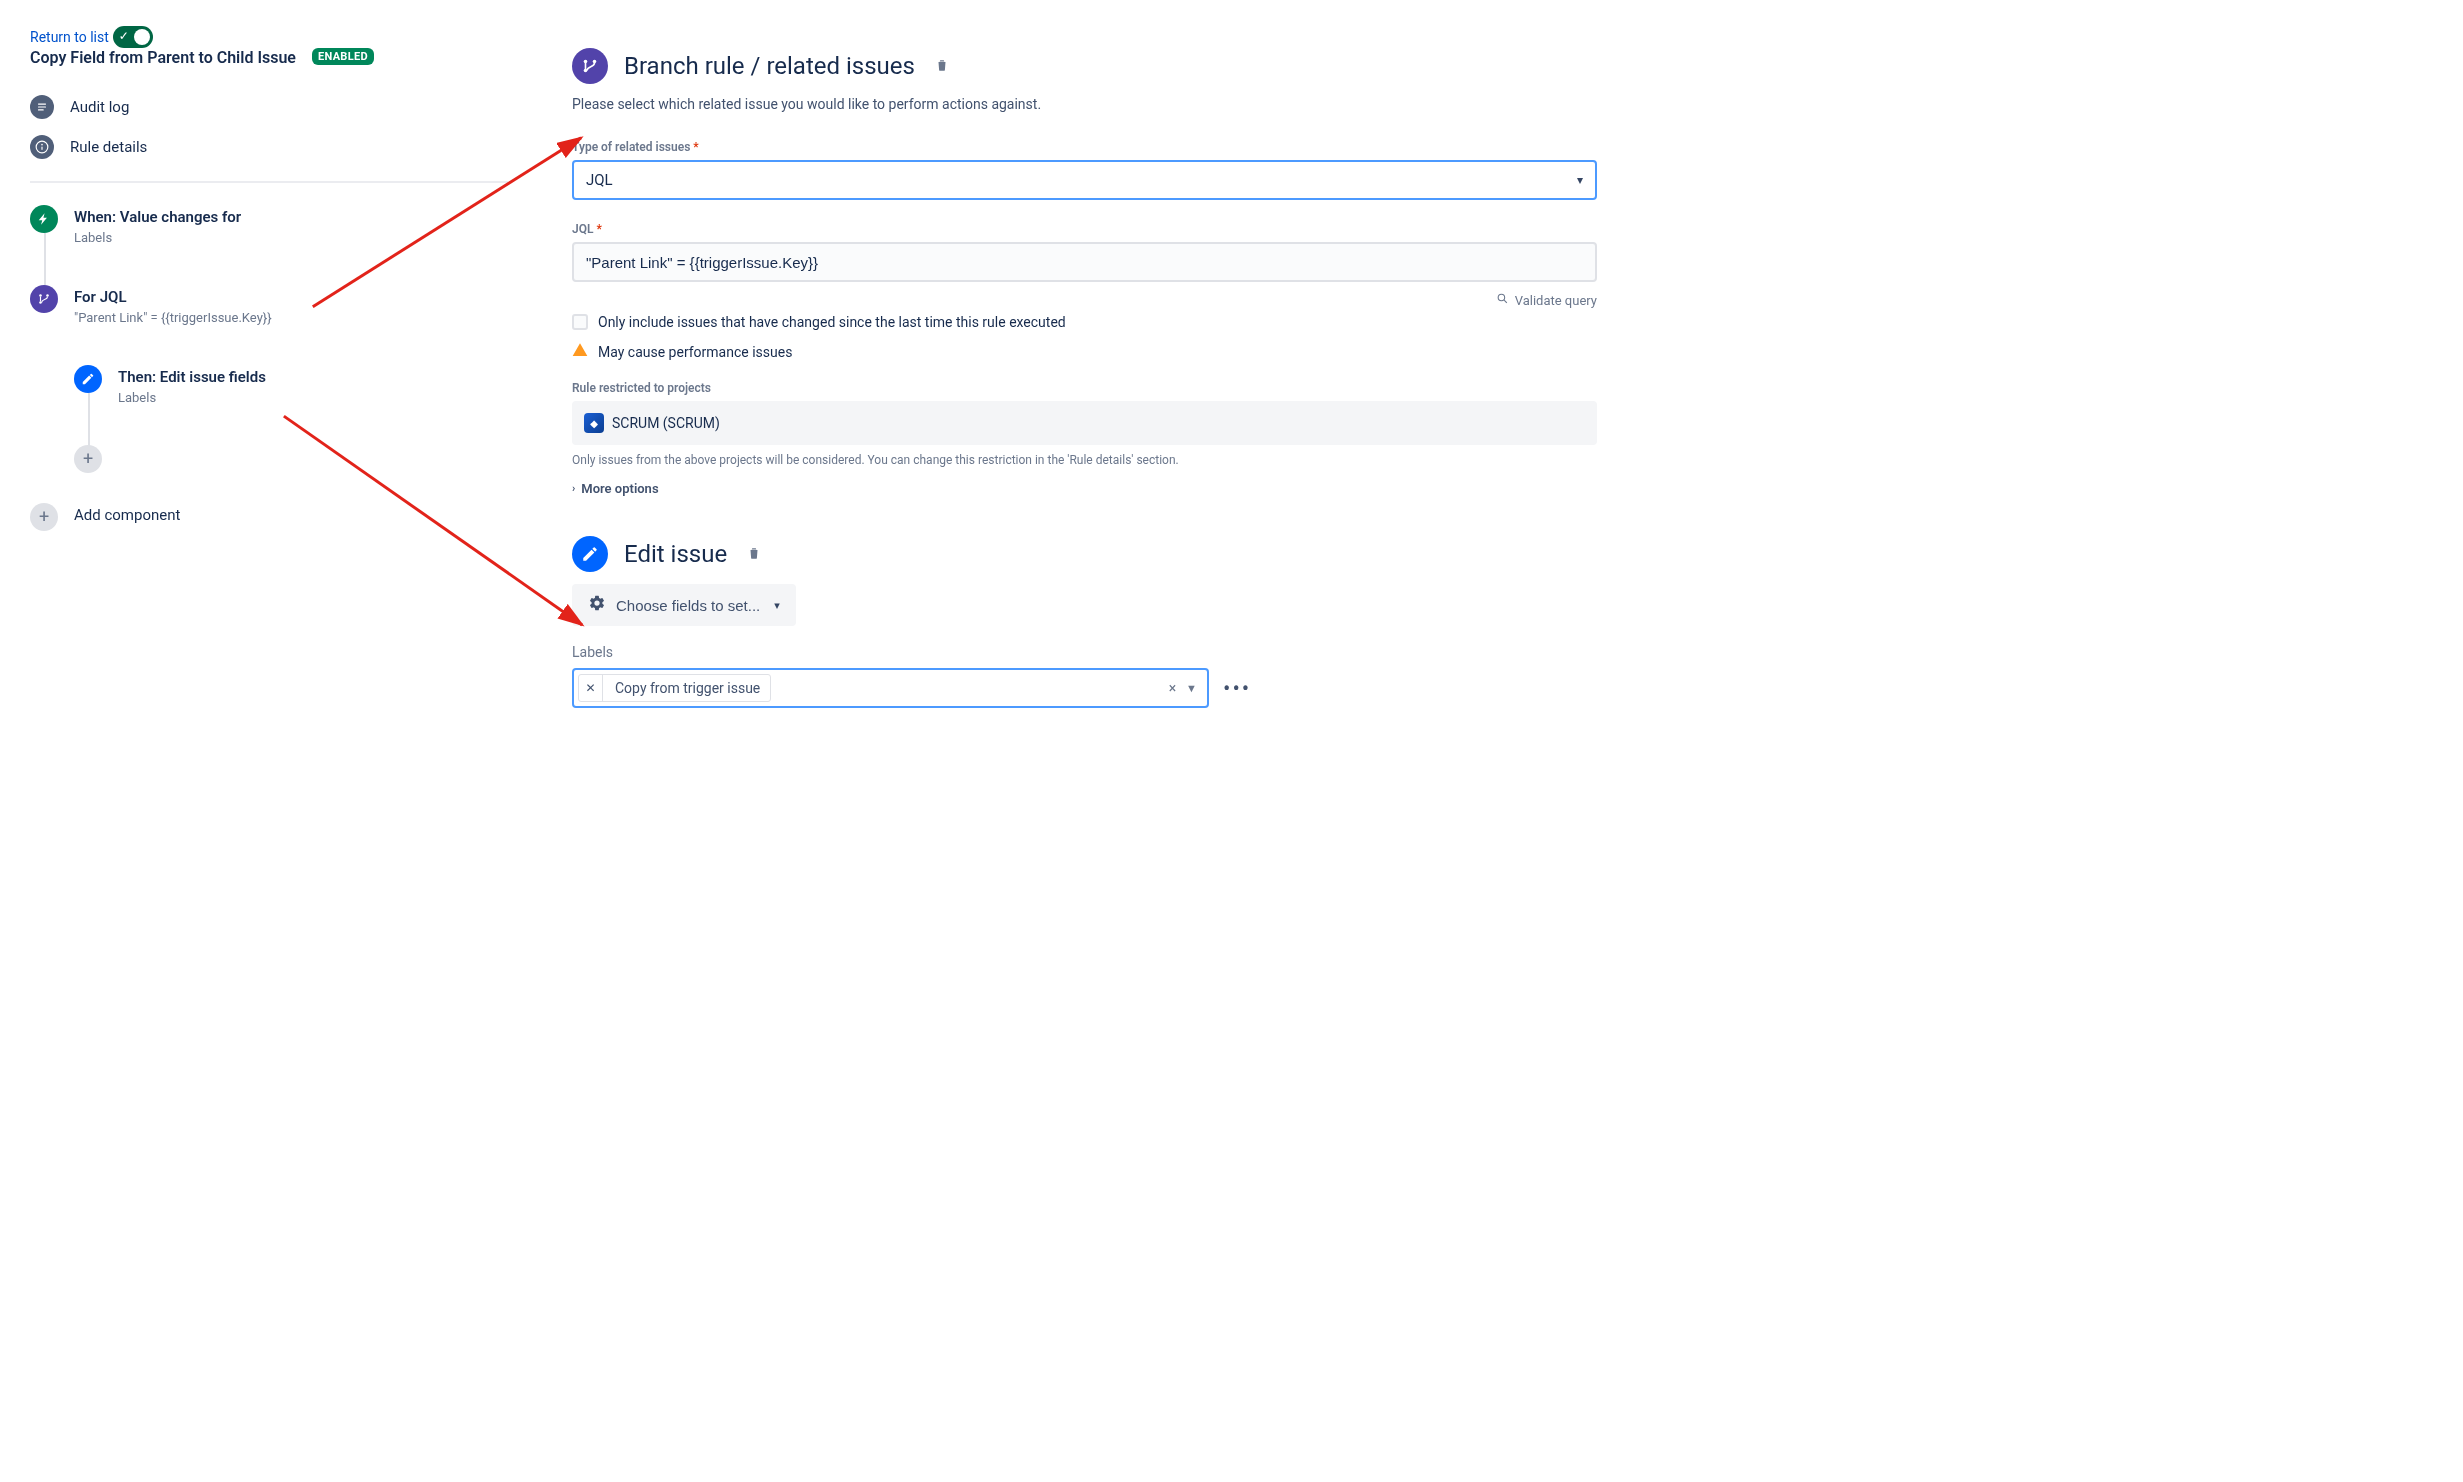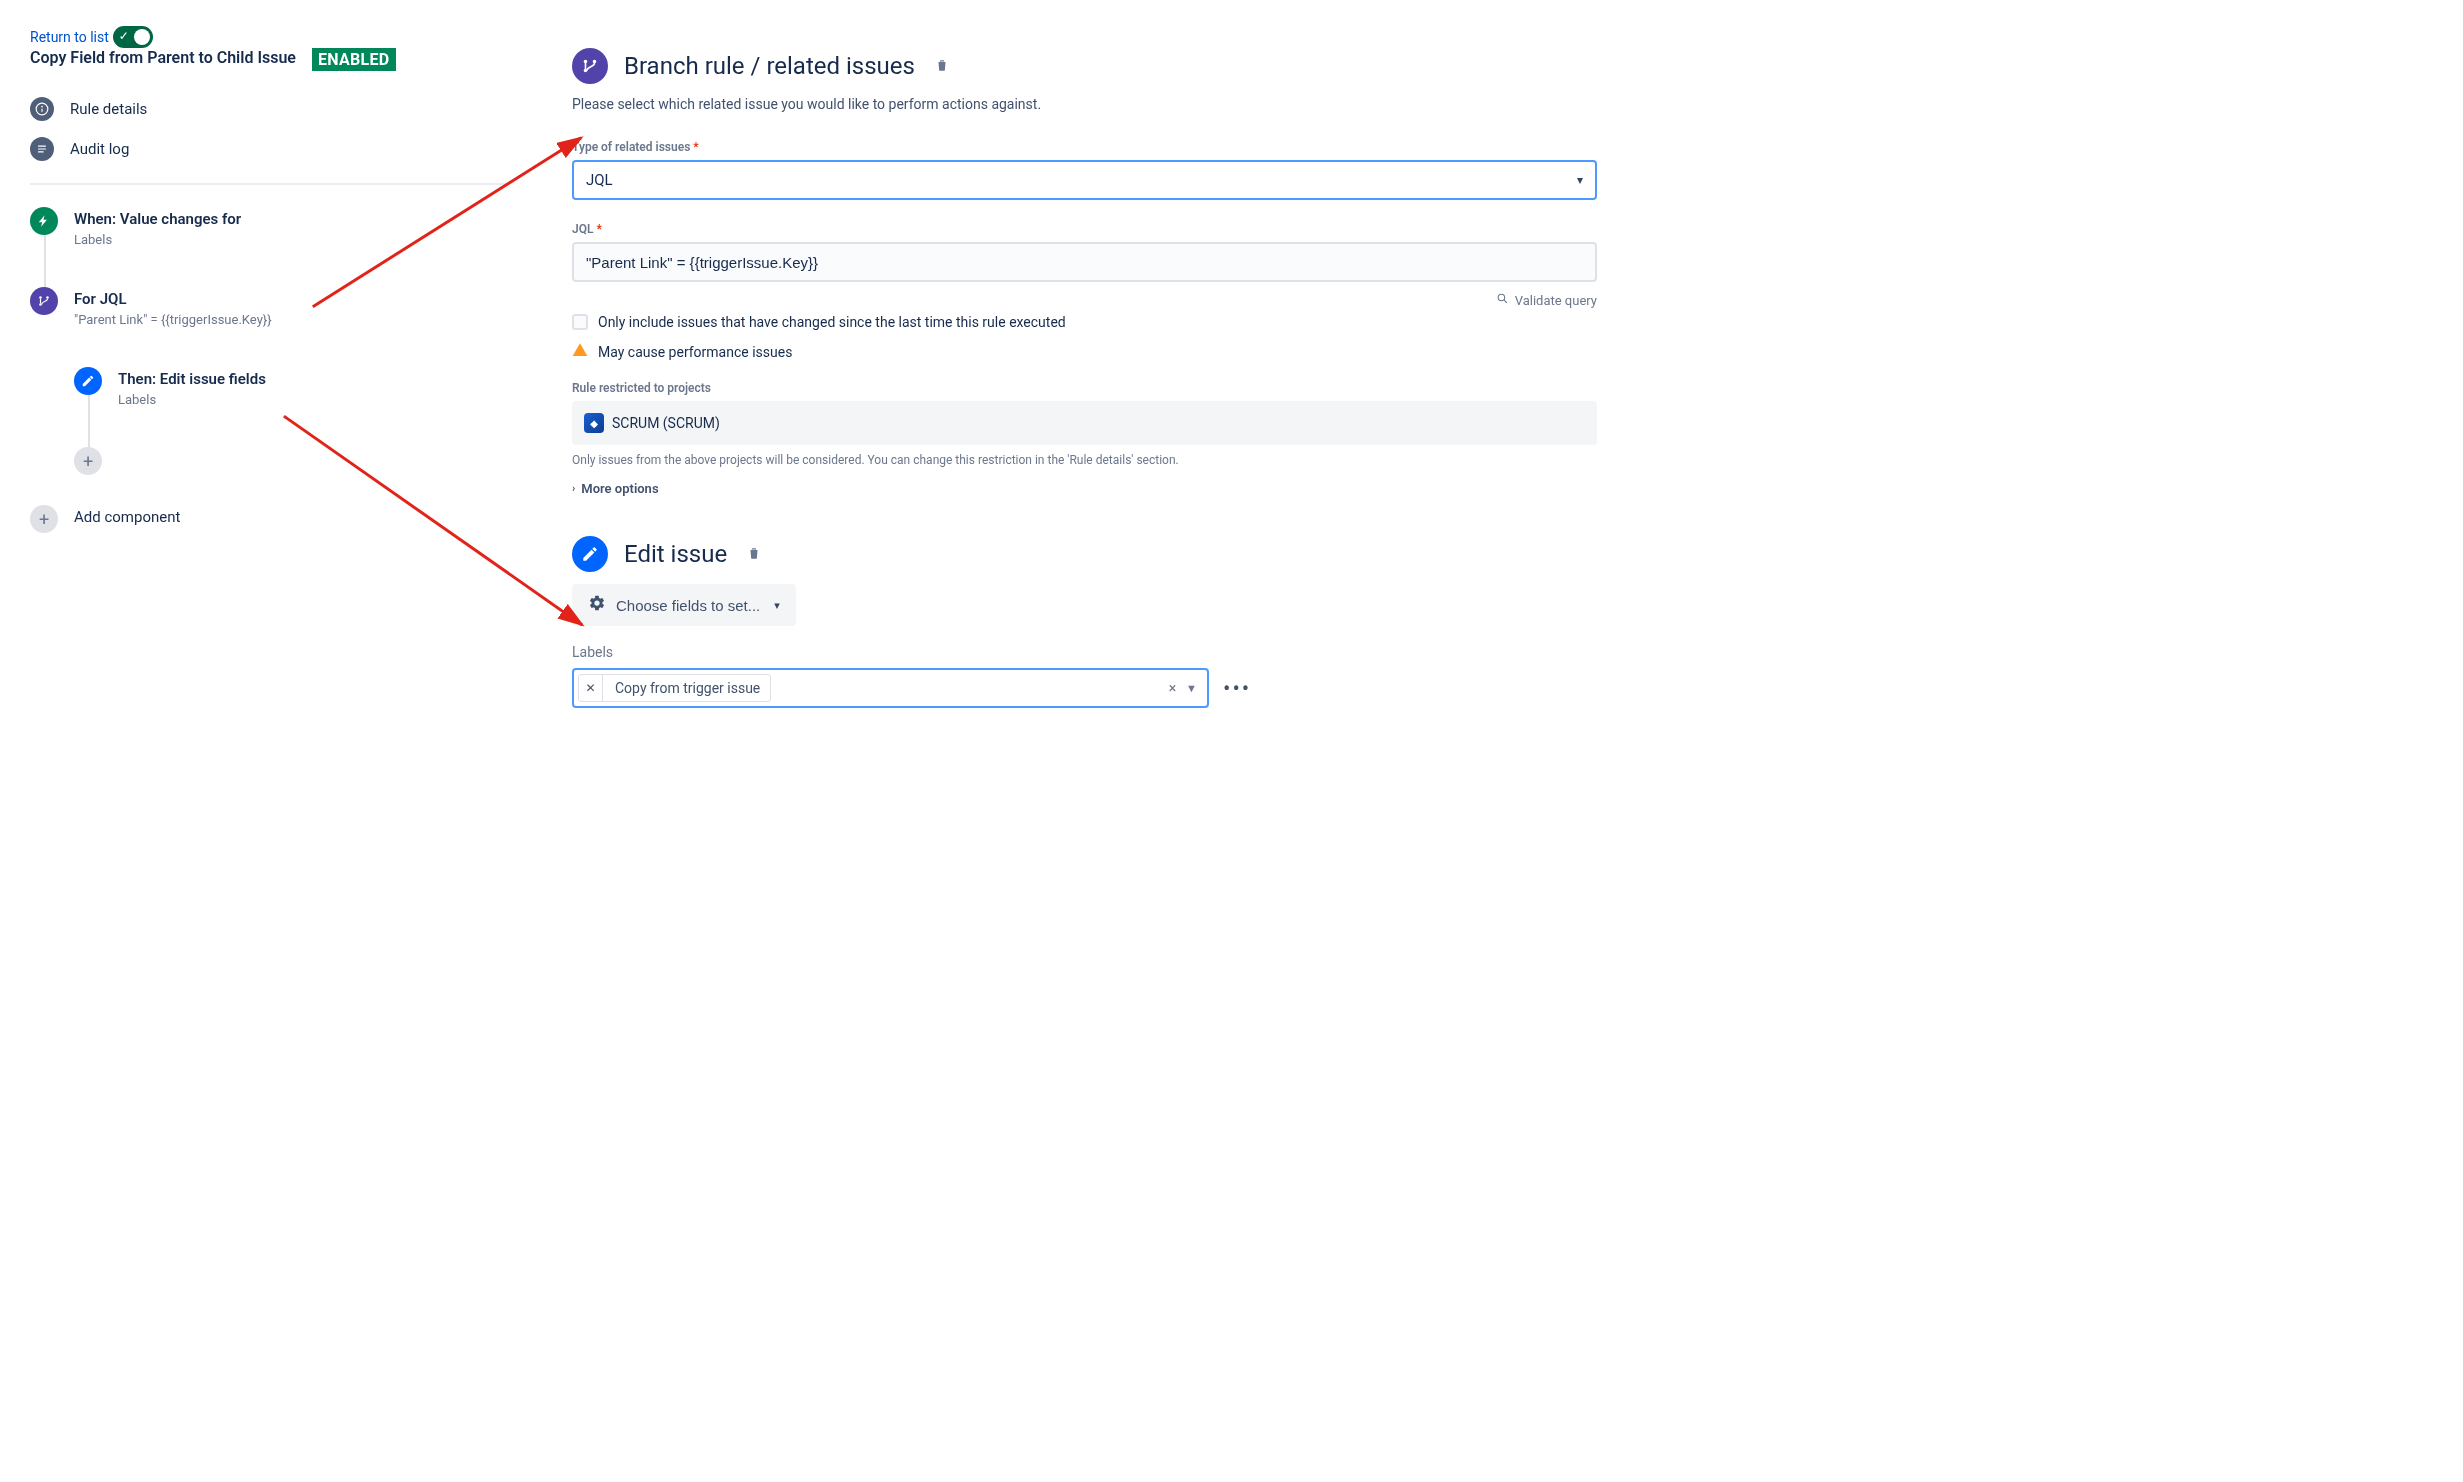--- a/index.html
+++ b/index.html
@@ -38,22 +38,22 @@
 
   
   .cols { display: flex; gap: 64px; }
   .left { width: 478px; flex-shrink: 0; }
   .right { width: 1025px; flex-shrink: 0; position: relative; }
 
   
   .rule-header { display: flex; align-items: flex-start; gap: 16px; margin-bottom: 18px; }
   .rule-name { font-weight: 600; font-size: 16px; max-width: 299px; line-height: 1.3; }
   .enabled-badge {
-    background: #00875A; color: #fff; font-size: 16px;
-    font-weight: 700; padding: 2px 6px; border-radius: 0; letter-spacing: 0.3px;
+    background: #00875A; color: #fff; font-size: 11px;
+    font-weight: 700; padding: 2px 6px; border-radius: 6px; letter-spacing: 0.3px;
   }
 
   .side-item {
     display: flex; align-items: center; gap: 16px; padding: 8px 0;
   }
   .side-icon {
     width: 24px; height: 24px; border-radius: 50%;
     background: #42526E; color: #fff;
     display: flex; align-items: center; justify-content: center;
     font-size: 12px; flex-shrink: 0;
@@ -217,38 +217,38 @@
 
   <div class="cols">
 
     <div class="left">
       <div class="rule-header">
         <div class="rule-name">Copy Field from Parent to Child Issue</div>
         <span class="enabled-badge">ENABLED</span>
       </div>
 
       <div class="side-item">
+        <span class="side-icon list">
+          <span class="glyph"><svg viewBox="0 0 24 24" fill="currentColor">
+                <rect x="5" y="6" width="14" height="2" rx="1"></rect>
+                <rect x="5" y="11" width="14" height="2" rx="1"></rect>
+                <rect x="5" y="16" width="10" height="2" rx="1"></rect>
+              </svg></span>
+        </span>
+        <span class="side-text">Audit log</span>
+      </div>
+      <div class="side-item">
         <span class="side-icon info">
           <span class="glyph"><svg viewBox="0 0 24 24" fill="currentColor">
                 <circle cx="12" cy="12" r="10" fill="none" stroke="currentColor" stroke-width="2"></circle>
                 <circle cx="12" cy="8" r="1.4"></circle>
                 <rect x="11" y="11" width="2" height="6" rx="1"></rect>
               </svg></span>
         </span>
         <span class="side-text">Rule details</span>
-      </div>
-      <div class="side-item">
-        <span class="side-icon list">
-          <span class="glyph"><svg viewBox="0 0 24 24" fill="currentColor">
-                <rect x="5" y="6" width="14" height="2" rx="1"></rect>
-                <rect x="5" y="11" width="14" height="2" rx="1"></rect>
-                <rect x="5" y="16" width="10" height="2" rx="1"></rect>
-              </svg></span>
-        </span>
-        <span class="side-text">Audit log</span>
       </div>
 
       <div class="divider"></div>
 
       <div class="timeline">
 
         <div class="step">
           <span class="step-icon green">
             <span class="glyph"><svg viewBox="0 0 24 24" fill="currentColor">
                   <path d="M13 2 3 14h6l-2 8 10-12h-6l2-8z"></path>

